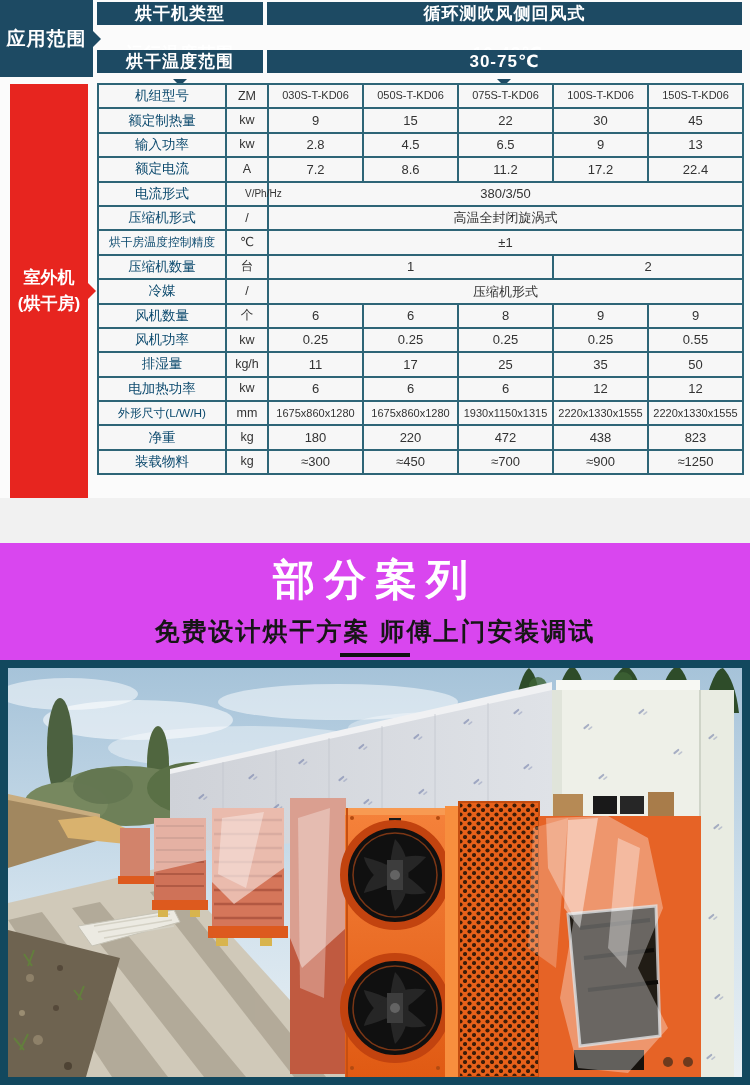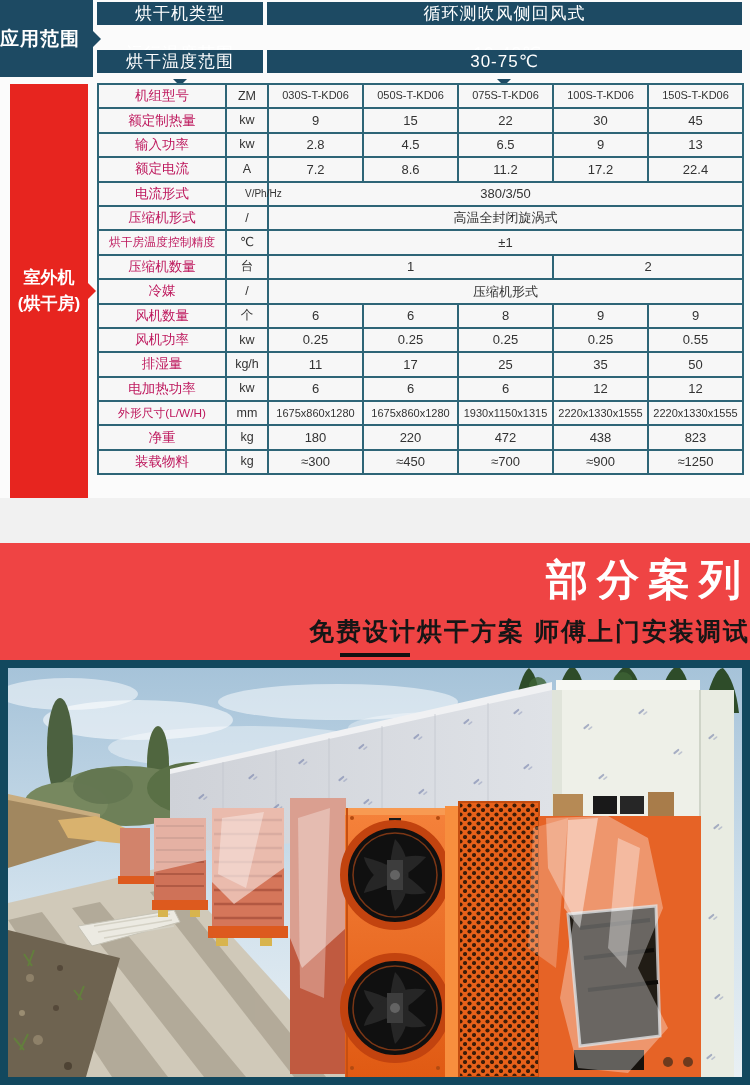--- a/index.html
+++ b/index.html
@@ -1,55 +1,55 @@
 <!DOCTYPE html>
 <html><head>
 <meta charset="utf-8">
 <style>
   html,body{margin:0;padding:0;}
   body{font-family:"Liberation Sans","DejaVu Sans",sans-serif;background:#ffffff;}
   .page{position:relative;width:750px;height:1085px;margin:0 auto;background:#fbfbfb;overflow:hidden;}
 
   
   .side-blue{position:absolute;left:0;top:0;width:93px;height:77px;background:#1d4a63;
-    color:#fff;display:flex;align-items:center;justify-content:flex-start;
+    color:#fff;display:flex;align-items:center;justify-content:center;
     font-size:19px;font-weight:bold;letter-spacing:1px;}
   .side-blue::after{content:"";position:absolute;right:-8px;top:50%;margin-top:-8px;
     border-left:8px solid #1d4a63;border-top:8px solid transparent;border-bottom:8px solid transparent;}
   .tb-row{position:absolute;left:97px;width:645px;height:23px;display:flex;}
   .tb-row .cell{display:flex;align-items:center;justify-content:center;color:#fff;
-    font-size:17px;font-weight:normal;letter-spacing:1px;}
+    font-size:17px;font-weight:bold;letter-spacing:1px;}
   .tb-label{width:166px;}
   .tb-gapv{width:4px;background:transparent;}
   .tb-value{flex:1;}
   .row-blue .cell{background:#1d4a63;}
   .row-red  .cell{background:#e7251f;margin-top:24px;}
   .tail-down{position:absolute;width:0;height:0;
     border-left:7px solid transparent;border-right:7px solid transparent;border-top:7px solid #1d4a63;}
 
   
   .spec-table{position:absolute;left:97px;top:83px;width:645px;border-collapse:collapse;table-layout:fixed;}
   .spec-table td{border:2px solid #2e6577;background:#f7f7f7;text-align:center;vertical-align:middle;
     color:#333;font-size:13px;height:22.4px;padding:0 1px;line-height:1.05;}
-  .spec-table td.lbl{font-size:13.5px;color:#be185d;}
+  .spec-table td.lbl{font-size:13.5px;color:#0c4a6e;}
   .spec-table td.unit{font-size:12.5px;}
   .spec-table td.sm{font-size:11px;border-radius:7px;}
   .spec-table td.xs{font-size:10px;padding-left:18px;}
   .spec-table td.lbl-sm{font-size:11.8px;}
 
   .side-red{position:absolute;left:10px;top:84px;width:78px;height:414px;background:#e7251f;
     color:#fff;display:flex;flex-direction:column;align-items:center;justify-content:center;
     font-size:17px;font-weight:bold;line-height:1.55;}
   .side-red::after{content:"";position:absolute;right:-8px;top:50%;margin-top:-8px;
     border-left:8px solid #e7251f;border-top:8px solid transparent;border-bottom:8px solid transparent;}
 
   .gray-gap{position:absolute;left:0;top:498px;width:750px;height:45px;background:#f1f1f1;}
 
   
-  .banner{position:absolute;left:0;top:543px;width:750px;height:117px;background:#ef4444;text-align:right;}
+  .banner{position:absolute;left:0;top:543px;width:750px;height:117px;background:#d946ef;text-align:center;}
   .banner-title{padding-top:9px;font-size:42px;font-weight:900;color:#ffffff;letter-spacing:9px;}
   .banner-sub{margin-top:7px;font-size:25px;font-weight:700;color:#161616;letter-spacing:2px;}
   .banner-underline{width:70px;height:4px;background:#111;margin:5px auto 0;}
 
   
   .photo{position:absolute;left:0;top:660px;width:750px;height:425px;background:#12485e;
     box-sizing:border-box;padding:8px;}
   .photo svg{display:block;}
 </style>
 </head>

